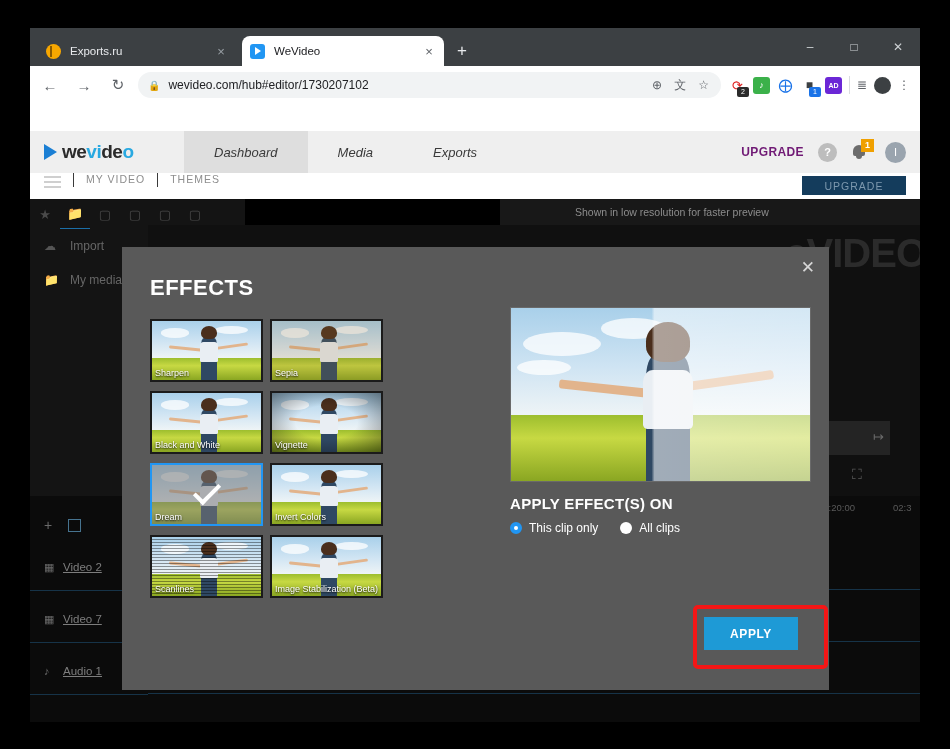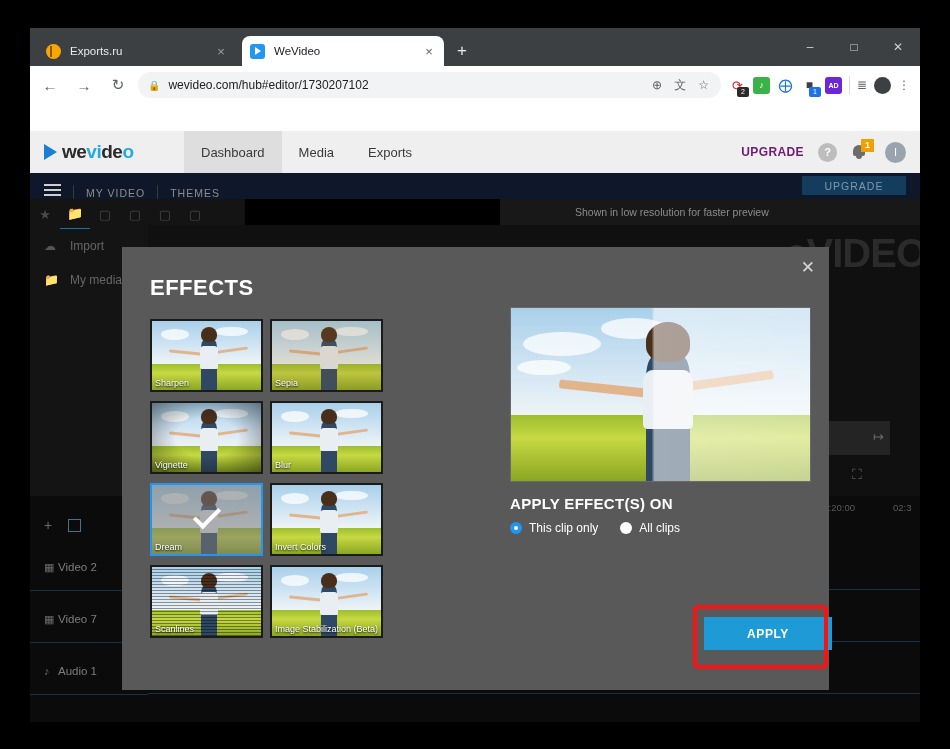--- a/index.html
+++ b/index.html
@@ -49,33 +49,33 @@
   
   .app{position:absolute;left:0;top:103px;width:890px;height:591px;background:#000;overflow:hidden;}
   .wvheader{position:absolute;left:0;top:0;width:890px;height:42px;background:#efefef;display:flex;align-items:center;}
   .logo{display:flex;align-items:center;margin-left:14px;width:140px;}
   .logotri{width:0;height:0;border-left:13px solid #1b7fd4;border-top:8px solid transparent;border-bottom:8px solid transparent;margin-right:5px;}
   .logotxt{font-size:19px;font-weight:bold;letter-spacing:-.5px;}
   .lt-we{color:#2b2b2b;}
   .lt-vi{color:#29a9e1;}
   .lt-de{color:#2b2b2b;}
   .lt-o{color:#29a9e1;}
-  .navitem{height:56px;padding:0 17px;display:flex;align-items:center;font-size:13px;color:#3a3a3a;cursor:pointer;}
+  .navitem{height:56px;padding:0 30px;display:flex;align-items:center;font-size:13px;color:#3a3a3a;cursor:pointer;font-style:italic;}
   .navitem.sel{background:#dedede;}
   .hdr-r{margin-left:auto;display:flex;align-items:center;gap:14px;margin-right:14px;}
   .upgrade{font-size:12px;font-weight:bold;color:#701a75;letter-spacing:.4px;cursor:pointer;}
   .circ{width:19px;height:19px;border-radius:50%;background:#bdbdbd;color:#fff;font-size:11px;display:flex;align-items:center;justify-content:center;cursor:pointer;font-weight:bold;}
   .bellwrap{position:relative;width:20px;height:20px;cursor:pointer;}
   .bell{position:absolute;left:2px;top:3px;width:12px;height:11px;border-radius:6px 6px 2px 2px;background:#6c6c6c;}
   .bell::after{content:"";position:absolute;left:3px;top:11px;width:6px;height:3px;border-radius:0 0 4px 4px;background:#6c6c6c;}
   .bellbadge{position:absolute;right:-3px;top:-3px;width:13px;height:13px;background:#f0a000;color:#fff;font-size:9px;font-weight:bold;line-height:13px;text-align:center;}
   .usercirc{width:21px;height:21px;border-radius:50%;background:#9aa4ae;color:#fff;font-size:11px;display:flex;align-items:center;justify-content:center;cursor:pointer;}
 
   
-  .wvbar2{position:absolute;left:0;top:42px;width:890px;height:26px;background:#0f172a;display:flex;align-items:flex-end;}
+  .wvbar2{position:absolute;left:0;top:42px;width:890px;height:26px;background:#ffffff;display:flex;align-items:flex-start;}
   .burger{margin-left:14px;width:17px;cursor:pointer;}
   .burger span{display:block;height:2px;background:#cfcfcf;margin:3px 0;}
   .vdiv{width:1px;height:14px;background:#3a3a3a;margin:0 12px;}
   .bar2lbl{font-size:10.5px;color:#8d8d8d;letter-spacing:1px;cursor:pointer;}
   .finish{position:absolute;right:14px;top:3px;width:104px;height:19px;background:#143c5c;color:#7d98ae;font-size:10.5px;letter-spacing:1px;display:flex;align-items:center;justify-content:center;cursor:pointer;}
 
   
   .iconstrip{position:absolute;left:0;top:68px;width:215px;height:30px;background:#141414;display:flex;align-items:center;}
   .stripico{width:30px;height:30px;display:flex;align-items:center;justify-content:center;cursor:pointer;color:#4a4a4a;font-size:13px;}
   .stripico.act{color:#8a8a8a;border-bottom:2px solid #1b6fa8;}
@@ -100,28 +100,28 @@
   .ctrlrow{position:absolute;left:700px;top:-75px;width:160px;height:34px;background:#242424;}
   .ctrlout{position:absolute;right:6px;top:8px;color:#6a6a6a;font-size:13px;}
   .fs{position:absolute;left:822px;top:-30px;color:#5a5a5a;font-size:14px;}
   .ruler{position:absolute;left:118px;top:3px;width:772px;height:18px;}
   .rtick{position:absolute;font-size:9.5px;color:#5a5a5a;top:3px;}
   .addrow{position:absolute;left:0;top:14px;width:118px;height:30px;display:flex;align-items:center;}
   .addplus{margin-left:14px;color:#6a6a6a;font-size:14px;cursor:pointer;}
   .addsq{margin-left:16px;width:11px;height:11px;border:1.5px solid #46738f;cursor:pointer;}
   .track{position:absolute;left:0;width:118px;height:46px;display:flex;align-items:center;border-bottom:1px solid #163348;}
   .trkico{margin-left:14px;width:14px;color:#6a6a6a;font-size:11px;}
-  .trklbl{font-size:11.5px;color:#7d7d7d;}
+  .trklbl{font-size:11.5px;color:#7d7d7d;margin-left:5px;text-decoration:underline;}
   .trkline{position:absolute;left:118px;width:772px;height:1px;background:#163348;}
   .modal{position:absolute;left:92px;top:116px;width:707px;height:443px;background:#595959;}
   .modalx{position:absolute;right:14px;top:10px;font-size:17px;color:#d6d6d6;cursor:pointer;}
   .modaltitle{position:absolute;left:28px;top:28px;font-size:22px;font-weight:bold;color:#fff;letter-spacing:.5px;}
 
   .grid{position:absolute;left:28px;top:72px;width:240px;}
-  .thumb{position:relative;width:113px;height:73px;float:left;margin:0 7px 9px 0;border:2px solid #1b1b1b;box-sizing:border-box;cursor:pointer;overflow:hidden;}
+  .thumb{position:relative;width:113px;height:63px;float:left;margin:0 7px 9px 0;border:2px solid #1b1b1b;box-sizing:border-box;cursor:pointer;overflow:hidden;}
   .thumb.selected{border-color:#2196f3;}
   .thlbl{position:absolute;left:3px;bottom:2px;font-size:9px;color:#fff;text-shadow:0 1px 2px #000;z-index:4;white-space:nowrap;}
   .check{position:absolute;left:50%;top:44%;transform:translate(-50%,-50%) rotate(-45deg);width:22px;height:10px;border-left:4px solid #fff;border-bottom:4px solid #fff;z-index:5;}
 
   
   .photo{position:absolute;inset:0;overflow:hidden;background:#cfe3f2;}
   .ph-sky{position:absolute;left:0;top:0;width:100%;height:62%;background:linear-gradient(#a9d0ea 0%,#cfe4f3 55%,#eef4f6 100%);}
   .ph-cloud{position:absolute;background:#fff;border-radius:50%;opacity:.75;}
   .ph-grass{position:absolute;left:0;bottom:0;width:100%;height:38%;background:linear-gradient(#9dbe2e 0%,#c7d943 35%,#8aa622 100%);}
   .ph-body{position:absolute;left:45%;bottom:0;width:15%;height:72%;background:#2f4863;border-radius:18% 18% 0 0;}
@@ -135,21 +135,21 @@
   .bigprev .ph-over{background:linear-gradient(90deg,rgba(255,255,255,0) 0%,rgba(255,255,255,0) 47%,rgba(255,255,255,.55) 48%,rgba(255,255,255,.5) 100%);}
 
   .applyhdr{position:absolute;left:388px;top:248px;font-size:15px;font-weight:bold;color:#fff;letter-spacing:.3px;}
   .radios{position:absolute;left:388px;top:274px;display:flex;align-items:center;gap:22px;}
   .radio{display:flex;align-items:center;cursor:pointer;}
   .rdot{width:12px;height:12px;border-radius:50%;background:#fff;margin-right:7px;position:relative;flex:0 0 auto;}
   .rdot.on{background:#2196f3;border:2px solid #2196f3;box-sizing:border-box;}
   .rdot.on::after{content:"";position:absolute;left:2px;top:2px;width:4px;height:4px;border-radius:50%;background:#fff;}
   .rlbl{font-size:12px;color:#fff;}
 
-  .applywrap{position:absolute;left:582px;top:370px;width:128px;height:33px;}
+  .applywrap{position:absolute;left:582px;top:370px;width:94px;height:33px;}
   .applybtn{width:100%;height:100%;background:#1e9ad6;color:#fff;font-size:12px;font-weight:bold;letter-spacing:.6px;display:flex;align-items:center;justify-content:center;cursor:pointer;border:none;font-family:"Liberation Sans",sans-serif;}
   .redbox{position:absolute;left:571px;top:358px;width:127px;height:56px;border:4px solid #f41616;border-radius:5px;pointer-events:none;}
 </style>
 </head>
 <body>
 
 <div id="frame">
 <div id="window">
 
   <div class="titlebar">
@@ -334,37 +334,37 @@
           <span class="photo">
                 <span class="ph-sky"></span>
                 <span class="ph-cloud" style="left:8%;top:12%;width:26%;height:16%;"></span>
                 <span class="ph-cloud" style="left:58%;top:8%;width:30%;height:14%;"></span>
                 <span class="ph-grass"></span>
                 <span class="ph-arml"></span>
                 <span class="ph-armr"></span>
                 <span class="ph-body"></span>
                 <span class="ph-top"></span>
                 <span class="ph-head"></span>
+              </span>
+          <span class="thlbl">Black and White</span>
+        </div>
+        <div class="thumb">
+          <span class="photo">
+                <span class="ph-sky"></span>
+                <span class="ph-cloud" style="left:8%;top:12%;width:26%;height:16%;"></span>
+                <span class="ph-cloud" style="left:58%;top:8%;width:30%;height:14%;"></span>
+                <span class="ph-grass"></span>
+                <span class="ph-arml"></span>
+                <span class="ph-armr"></span>
+                <span class="ph-body"></span>
+                <span class="ph-top"></span>
+                <span class="ph-head"></span>
                 <span class="ph-over" style="background:radial-gradient(ellipse at center,rgba(0,0,0,0) 40%,rgba(0,0,0,.45) 100%);"></span>
               </span>
           <span class="thlbl">Vignette</span>
-        </div>
-        <div class="thumb">
-          <span class="photo">
-                <span class="ph-sky"></span>
-                <span class="ph-cloud" style="left:8%;top:12%;width:26%;height:16%;"></span>
-                <span class="ph-cloud" style="left:58%;top:8%;width:30%;height:14%;"></span>
-                <span class="ph-grass"></span>
-                <span class="ph-arml"></span>
-                <span class="ph-armr"></span>
-                <span class="ph-body"></span>
-                <span class="ph-top"></span>
-                <span class="ph-head"></span>
-              </span>
-          <span class="thlbl">Blur</span>
         </div>
         <div class="thumb selected">
           <span class="photo">
                 <span class="ph-sky"></span>
                 <span class="ph-cloud" style="left:8%;top:12%;width:26%;height:16%;"></span>
                 <span class="ph-cloud" style="left:58%;top:8%;width:30%;height:14%;"></span>
                 <span class="ph-grass"></span>
                 <span class="ph-arml"></span>
                 <span class="ph-armr"></span>
                 <span class="ph-body"></span>

